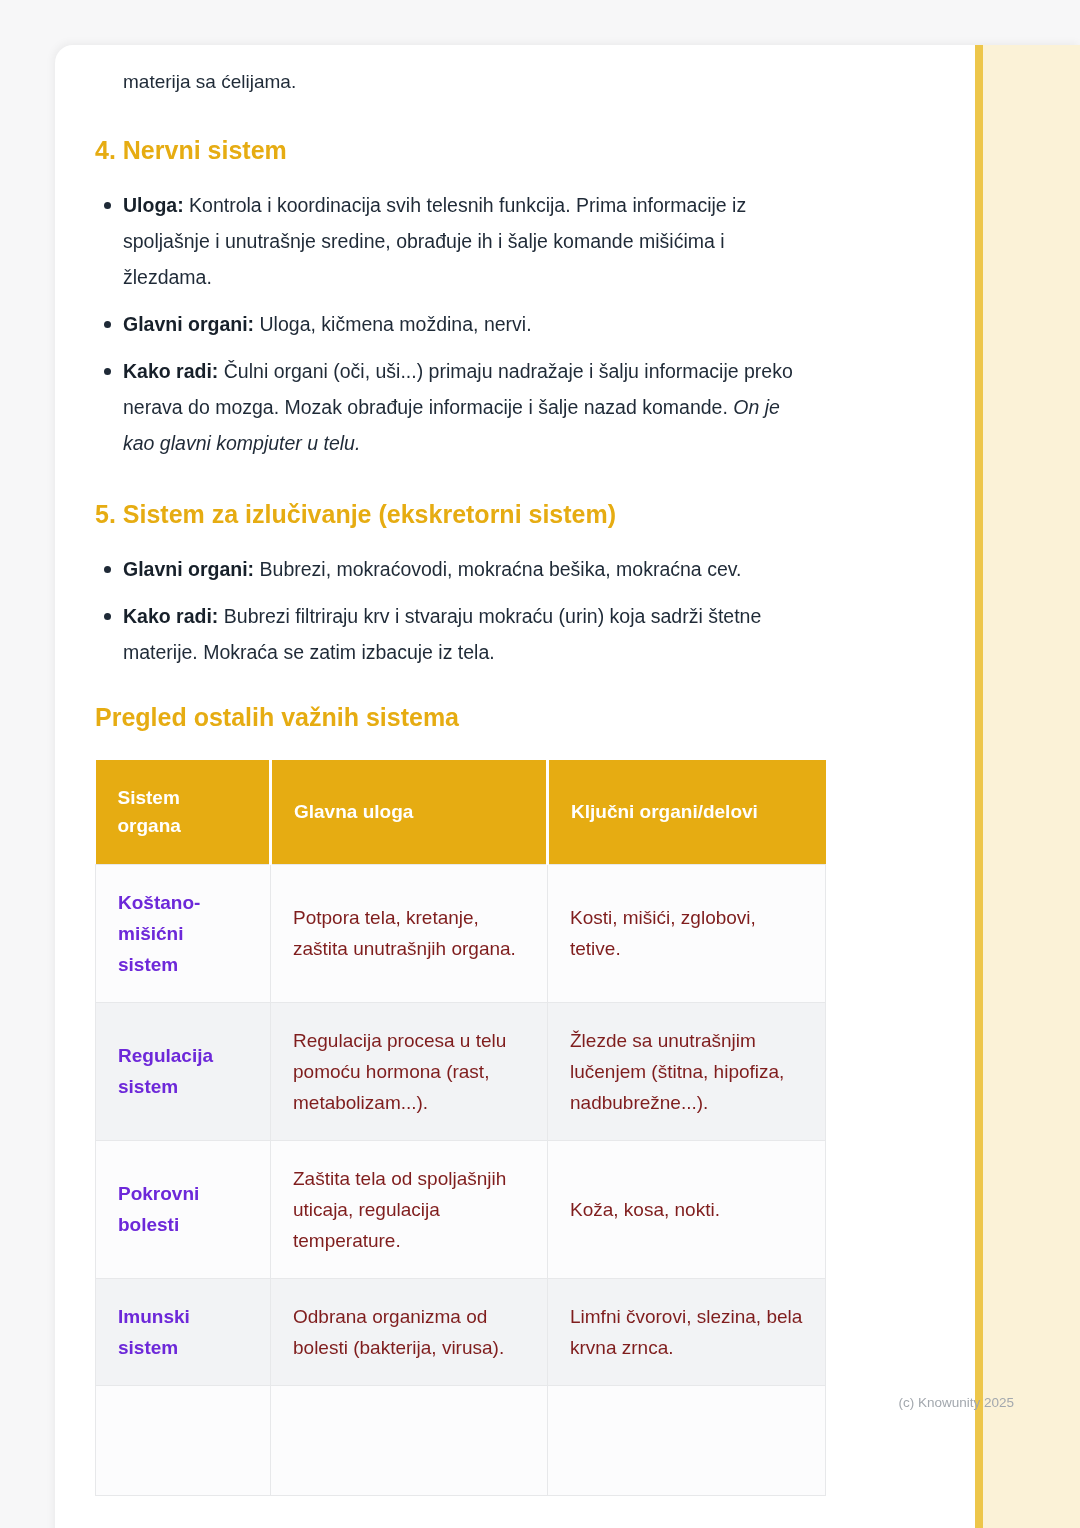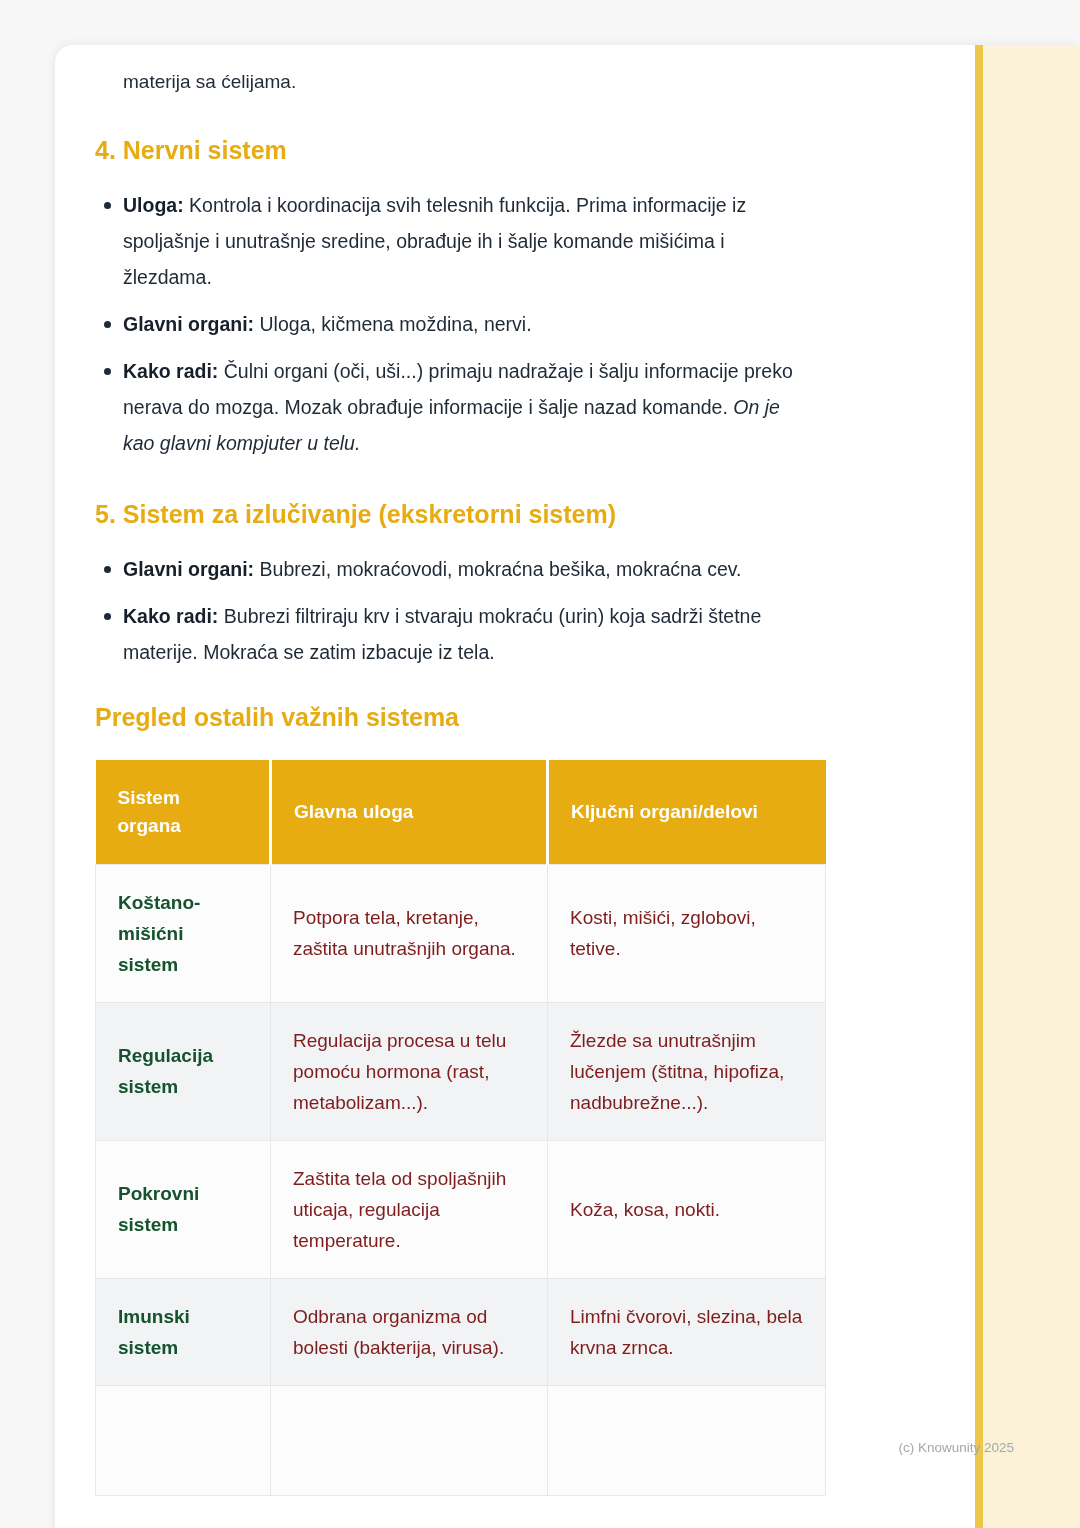--- a/index.html
+++ b/index.html
@@ -100,27 +100,27 @@
     padding: 22px;
     font-size: 19px;
     line-height: 31px;
     vertical-align: middle;
     color: #7f1d1d;
   }
   table.systems-table tbody tr:nth-child(odd) { background: #fcfcfd; }
   table.systems-table tbody tr:nth-child(even) { background: #f2f3f5; }
   table.systems-table tbody td.system-name {
     font-weight: 700;
-    color: #14532d;
+    color: #6d28d9;
   }
   table.systems-table tbody tr.partial-row td { height: 110px; }
   .watermark {
     position: absolute;
     right: 66px;
-    top: 1440px;
+    top: 1395px;
     font-size: 13.5px;
     color: #a3a8ae;
     z-index: 5;
   }
 </style>
 </head>
 <body>
 
 <div class="page">
   <div class="accent-rule"></div>
@@ -178,21 +178,21 @@
           <td class="system-name">Koštano-mišićni sistem</td>
           <td>Potpora tela, kretanje, zaštita unutrašnjih organa.</td>
           <td>Kosti, mišići, zglobovi, tetive.</td>
         </tr>
         <tr>
           <td class="system-name">Regulacija sistem</td>
           <td>Regulacija procesa u telu pomoću hormona (rast, metabolizam...).</td>
           <td>Žlezde sa unutrašnjim lučenjem (štitna, hipofiza, nadbubrežne...).</td>
         </tr>
         <tr>
-          <td class="system-name">Pokrovni sistem</td>
+          <td class="system-name">Pokrovni bolesti</td>
           <td>Zaštita tela od spoljašnjih uticaja, regulacija temperature.</td>
           <td>Koža, kosa, nokti.</td>
         </tr>
         <tr>
           <td class="system-name">Imunski sistem</td>
           <td>Odbrana organizma od bolesti (bakterija, virusa).</td>
           <td>Limfni čvorovi, slezina, bela krvna zrnca.</td>
         </tr>
         <tr class="partial-row">
           <td></td>

